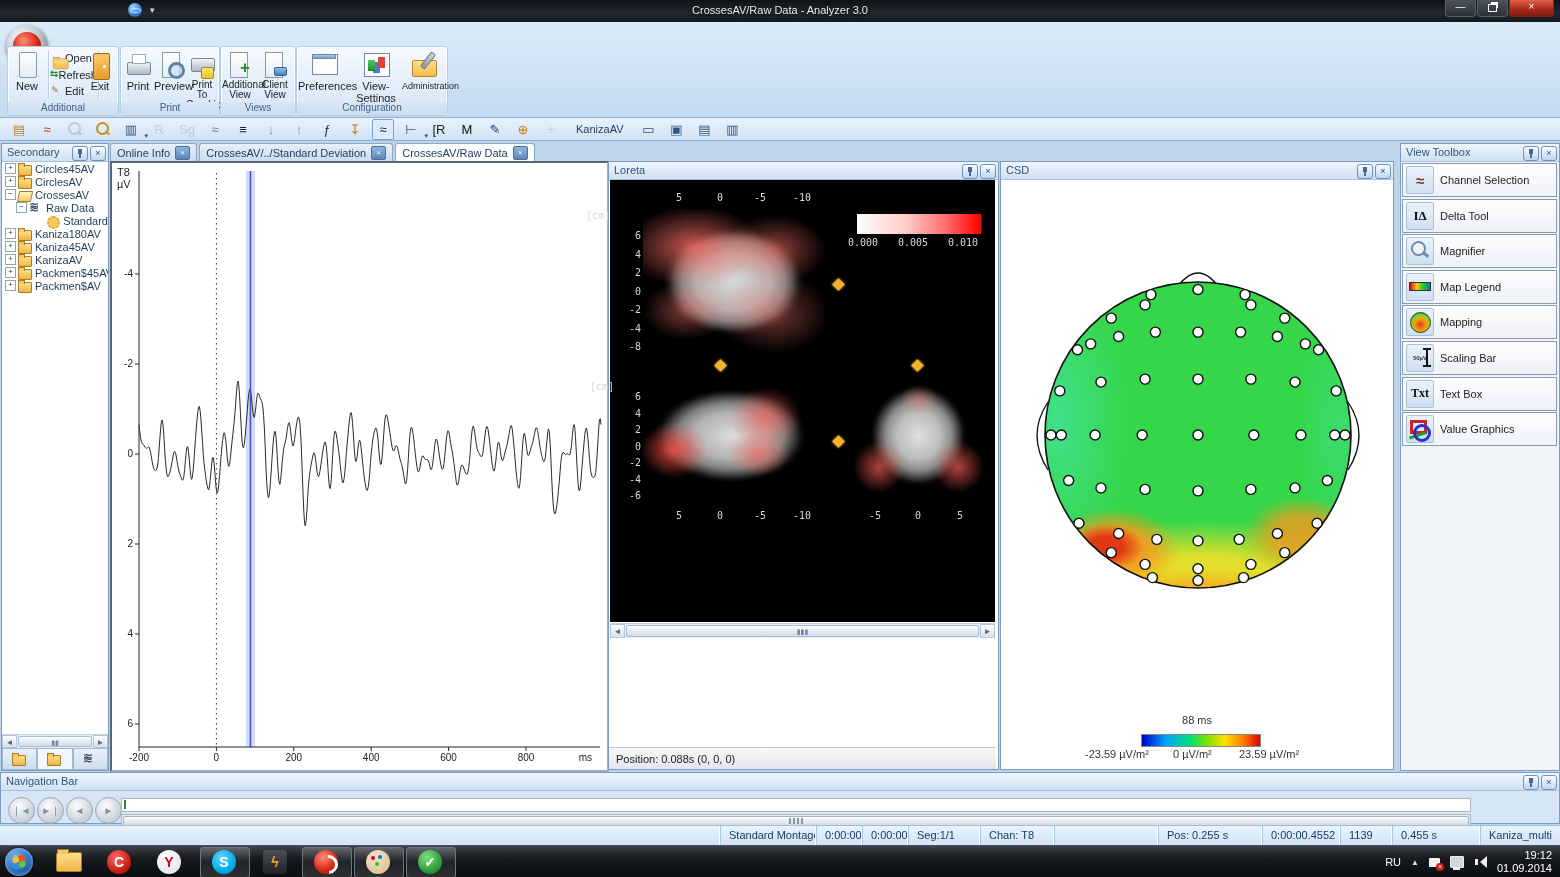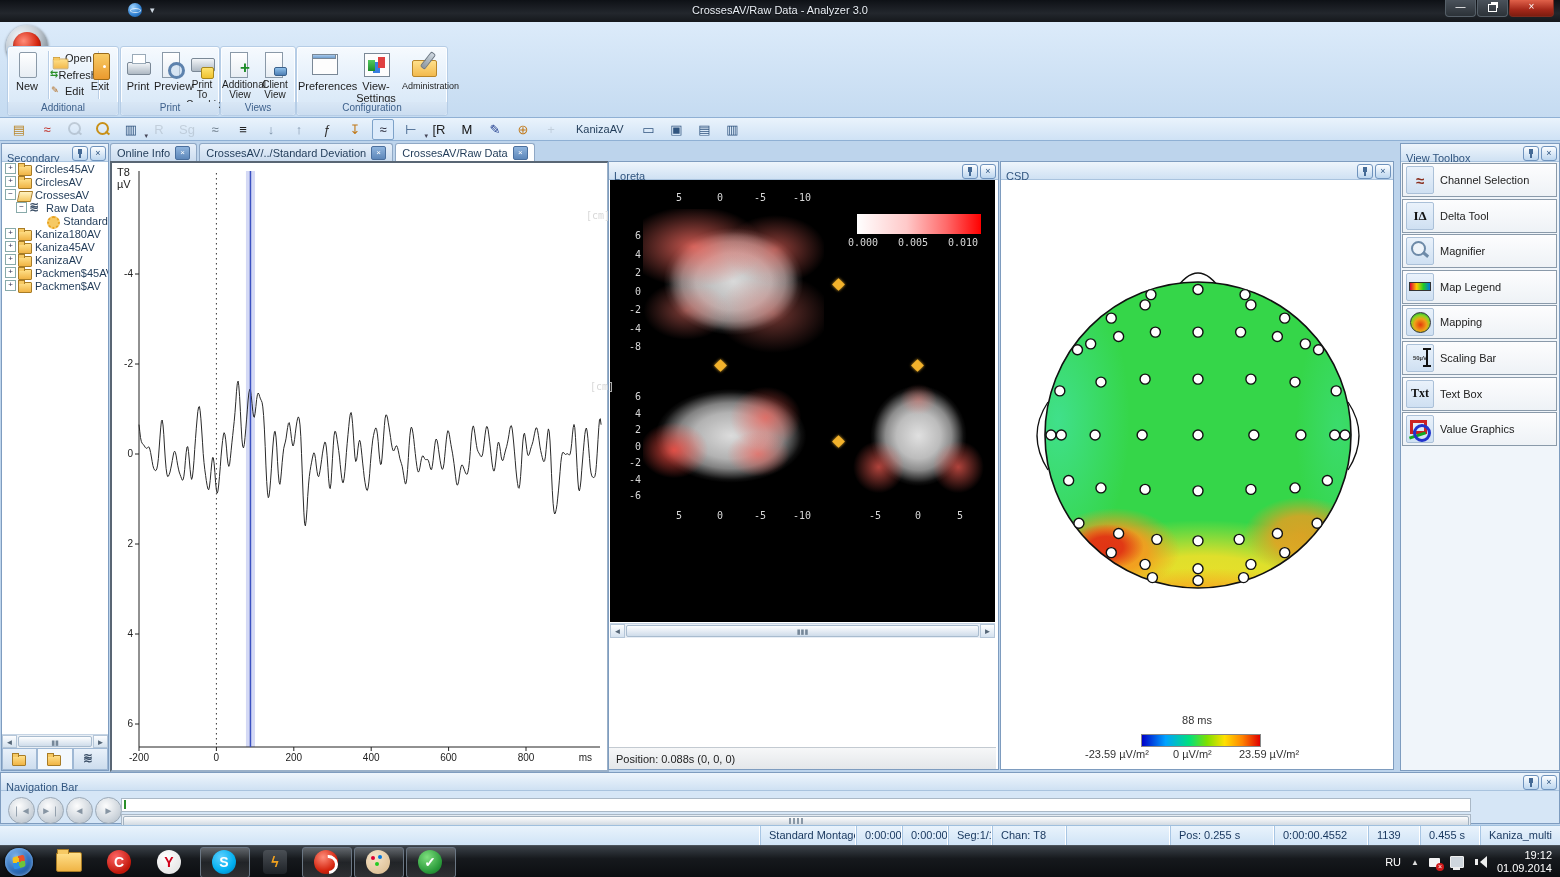--- a/index.html
+++ b/index.html
@@ -73,21 +73,21 @@
   .tbi{width:20px;height:19px;text-align:center;line-height:19px;font-size:13px;border:1px solid transparent;border-radius:2px;position:relative;}
   .tbi.sel{border-color:#7da2c9;background:#dcebfb;}
   .tbi.dis{opacity:.4;}
   .tbi .dd{position:absolute;right:-7px;top:6px;font-size:7px;color:#445;}
   .tbi.mag::before{content:"";position:absolute;left:3px;top:2px;width:9px;height:9px;border:2px solid currentColor;border-radius:50%;}
   .tbi.mag::after{content:"";position:absolute;left:12px;top:12px;width:5px;height:2px;background:currentColor;transform:rotate(40deg);}
   #toolbar .winlbl{margin:0 8px;color:#1f3a57;}
   
   .panel{position:absolute;background:#fff;border:1px solid #7e9cbf;}
   .phead{position:absolute;left:0;top:0;right:0;height:18px;background:linear-gradient(#eef5fc,#cfe1f3);
-    border-bottom:1px solid #a9c3de;color:#31557f;padding:8px 0 0 5px;box-sizing:border-box;}
+    border-bottom:1px solid #a9c3de;color:#31557f;padding:2px 0 0 5px;box-sizing:border-box;}
   .pbtns{position:absolute;right:2px;top:2px;display:flex;gap:2px;}
   .pbtn{width:14px;height:13px;border:1px solid #6f93bd;border-radius:3px;background:linear-gradient(#fdfeff,#bcd6ef);
     color:#2d5583;font-size:9px;line-height:12px;text-align:center;position:relative;}
   .pbtn.pin::before{content:"";position:absolute;left:5px;top:2px;width:4px;height:5px;background:#446a96;}
   .pbtn.pin::after{content:"";position:absolute;left:6px;top:7px;width:2px;height:4px;background:#446a96;}
   
   #secondary{left:1px;top:143px;width:106px;height:626px;}
   #tree{position:absolute;left:0;top:18px;right:0;bottom:36px;background:#fff;overflow:hidden;}
   .trow{height:13px;display:flex;align-items:center;white-space:nowrap;}
   .texp{width:9px;height:9px;border:1px solid #8aa;margin-right:2px;font-size:8px;line-height:7px;text-align:center;color:#335;background:#fff;flex:0 0 9px;}
@@ -702,27 +702,27 @@
           <span class="grip"></span>
         </div>
     </div>
   </div>
 
   <div id="statusbar">
       <div class="sp"></div>
       <div class="sseg" style="width: 96px;">Standard Montage</div>
       <div class="sseg" style="width: 46px;">0:00:00</div>
       <div class="sseg" style="width: 46px;">0:00:00</div>
-      <div class="sseg" style="width: 44px;">Seg:1/1</div>
+      <div class="sseg" style="width: 72px;">Seg:1/1</div>
       <div class="sseg" style="width: 74px;">Chan:  T8</div>
       <div class="sseg" style="width: 104px;"></div>
       <div class="sseg" style="width: 104px;">Pos:  0.255 s</div>
-      <div class="sseg" style="width: 94px;">0:00:00.4552</div>
+      <div class="sseg" style="width: 78px;">0:00:00.4552</div>
       <div class="sseg" style="width: 52px;">1139</div>
-      <div class="sseg" style="width: 60px;">0.455 s</div>
+      <div class="sseg" style="width: 88px;">0.455 s</div>
       <div class="sseg" style="width: 80px;">Kaniza_multi</div>
     </div>
 
   <div id="taskbar">
     <div id="start-orb"></div>
     <div id="tkapps">
         <div class="tkapp" style="left: 56px;">
           <span class="app-explorer"></span>
         </div>
         <div class="tkapp" style="left: 106px;">

